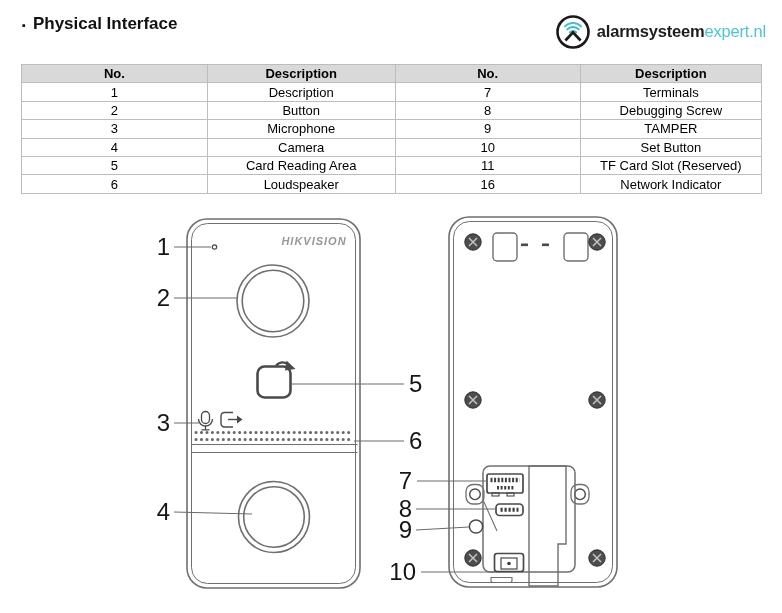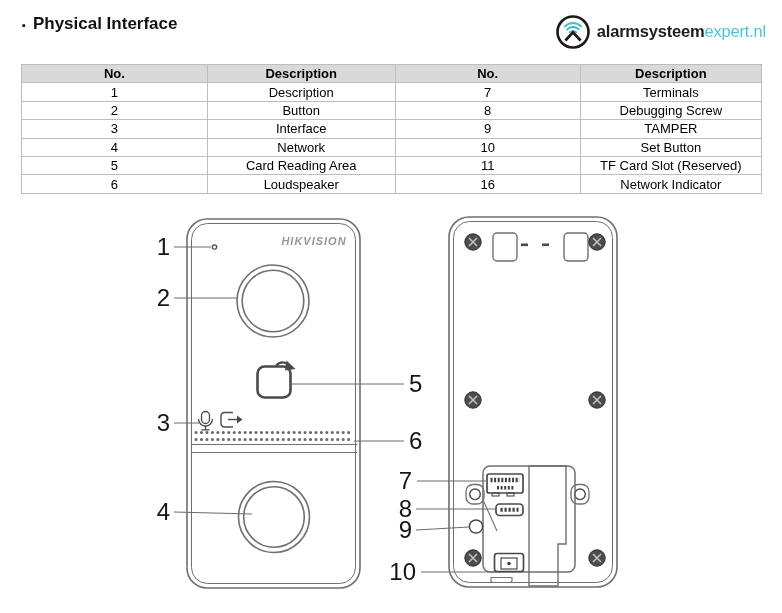--- a/index.html
+++ b/index.html
@@ -76,27 +76,27 @@
         <td>Terminals</td>
       </tr>
       <tr>
         <td>2</td>
         <td>Button</td>
         <td>8</td>
         <td>Debugging Screw</td>
       </tr>
       <tr>
         <td>3</td>
-        <td>Interface</td>
+        <td>Microphone</td>
         <td>9</td>
         <td>TAMPER</td>
       </tr>
       <tr>
         <td>4</td>
-        <td>Network</td>
+        <td>Camera</td>
         <td>10</td>
         <td>Set Button</td>
       </tr>
       <tr>
         <td>5</td>
         <td>Card Reading Area</td>
         <td>11</td>
         <td>TF Card Slot (Reserved)</td>
       </tr>
       <tr>

